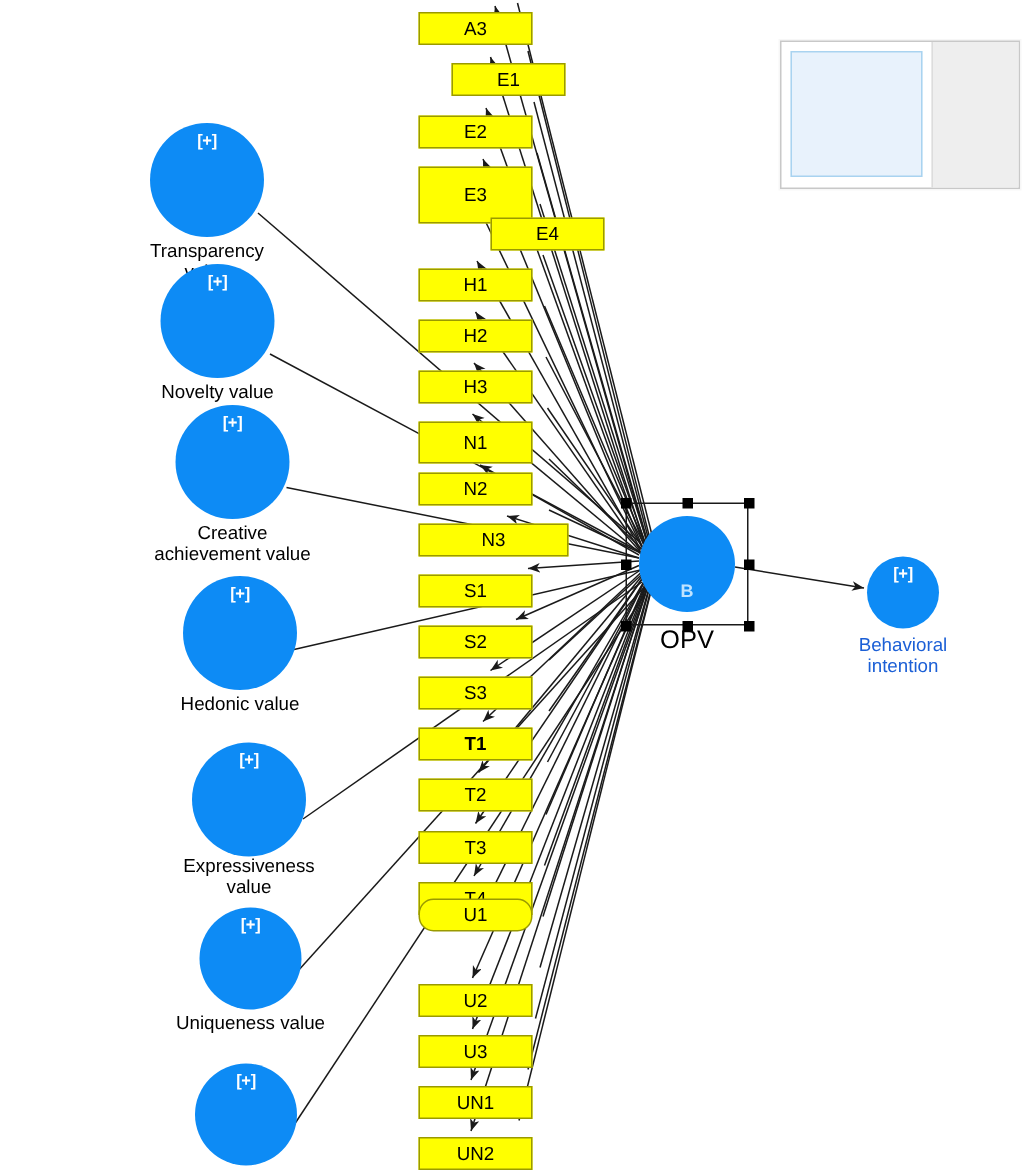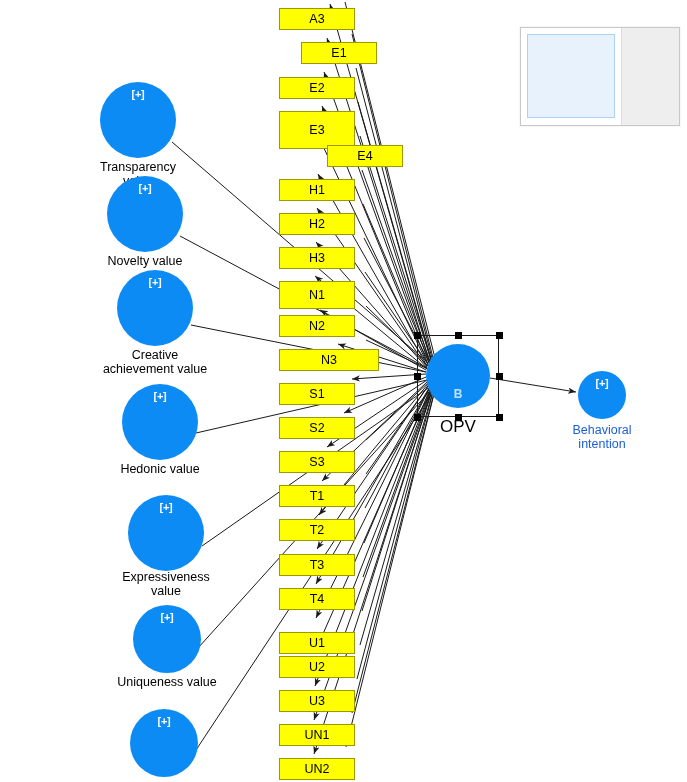--- a/index.html
+++ b/index.html
@@ -183,33 +183,33 @@
       </div>
       <div class="indicator" style="left: 279px; top: 383px; width: 76px; height: 22px;">
         <span>S1</span>
       </div>
       <div class="indicator" style="left: 279px; top: 417px; width: 76px; height: 22px;">
         <span>S2</span>
       </div>
       <div class="indicator" style="left: 279px; top: 451px; width: 76px; height: 22px;">
         <span>S3</span>
       </div>
-      <div class="indicator" style="left: 279px; top: 485px; width: 76px; height: 22px;">
+      <div class="indicator" style="left: 279px; top: 485px; width: 76px; height: 22px; font-weight: bold;">
         <span>T1</span>
       </div>
       <div class="indicator" style="left: 279px; top: 519px; width: 76px; height: 22px;">
         <span>T2</span>
       </div>
       <div class="indicator" style="left: 279px; top: 554px; width: 76px; height: 22px;">
         <span>T3</span>
       </div>
       <div class="indicator" style="left: 279px; top: 588px; width: 76px; height: 22px;">
         <span>T4</span>
       </div>
-      <div class="indicator" style="left: 279px; top: 632px; width: 76px; height: 22px;">
+      <div class="indicator" style="left: 279px; top: 599px; width: 76px; height: 22px; border-radius: 10px;">
         <span>U1</span>
       </div>
       <div class="indicator" style="left: 279px; top: 656px; width: 76px; height: 22px;">
         <span>U2</span>
       </div>
       <div class="indicator" style="left: 279px; top: 690px; width: 76px; height: 22px;">
         <span>U3</span>
       </div>
       <div class="indicator" style="left: 279px; top: 724px; width: 76px; height: 22px;">
         <span>UN1</span>

